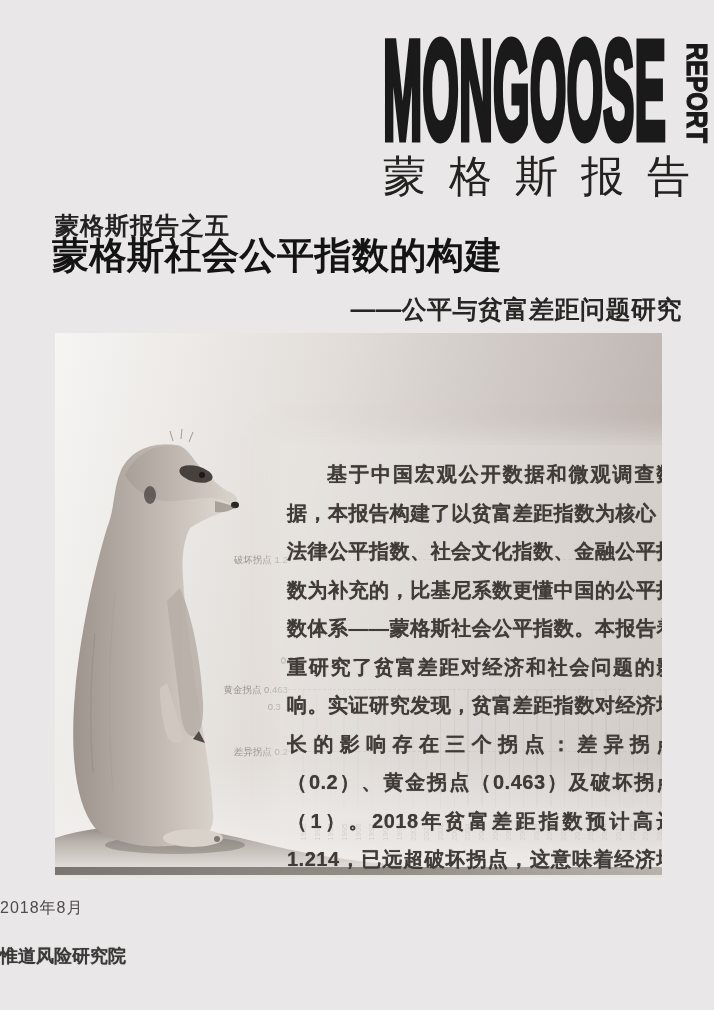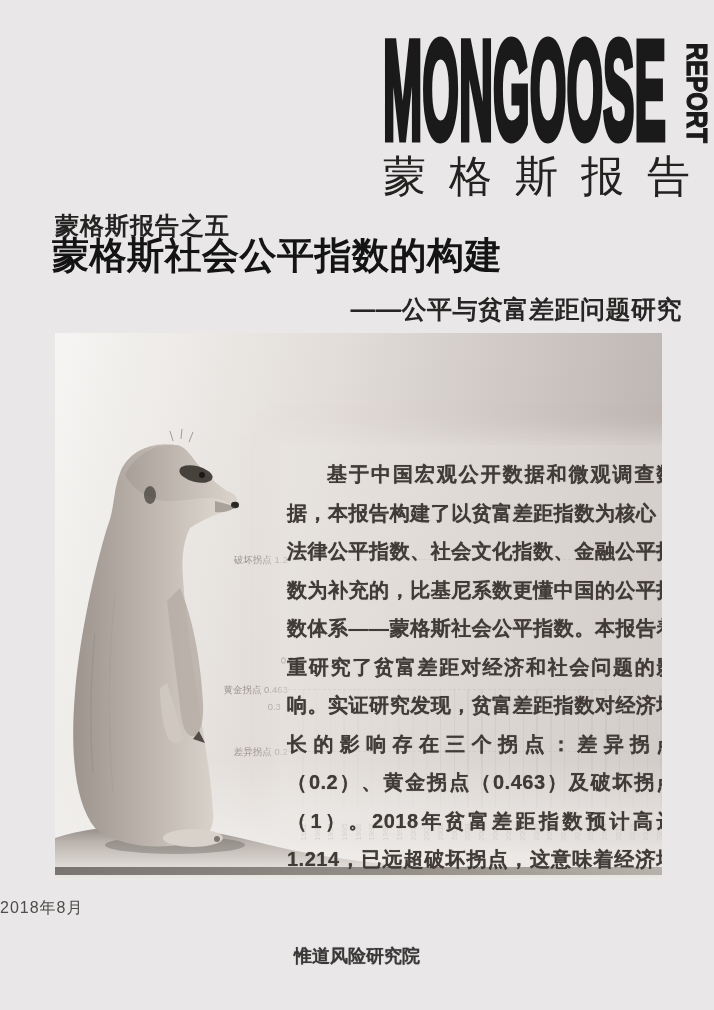--- a/index.html
+++ b/index.html
@@ -72,21 +72,21 @@
   .abstract{
     left:232px;top:122px;width:390px;z-index:3;
     font-size:20px;font-weight:600;line-height:38.5px;
     color:#403b37;text-align:justify;text-indent:2em;
     letter-spacing:0.5px;
     text-shadow:0 0 0.7px rgba(64,59,55,.75);
   }
 
   
   .pub-date{left:0;right:0;top:898px;text-align:left;font-size:16px;color:#4f4c4a;letter-spacing:1px;}
-  .orgs{left:0;right:0;top:944px;display:flex;justify-content:center;gap:38px;
+  .orgs{left:0;right:0;top:944px;display:flex;justify-content:space-between;gap:38px;
         font-size:18px;font-weight:700;color:#3a3837;
         text-shadow:0 0 1px rgba(58,56,55,.55);}
 </style>
 </head>
 <body>
 
 <svg class="abs logo-svg" viewBox="0 0 330 112">
   <text x="0" y="73" transform="scale(1,1.41)" font-family="Liberation Sans, DejaVu Sans, sans-serif" font-weight="bold" font-size="100" textLength="283" lengthAdjust="spacingAndGlyphs" fill="#1a1a1a" stroke="#1a1a1a" stroke-width="5" paint-order="stroke">MONGOOSE</text>
   <text transform="translate(304,7) rotate(90)" x="0" y="0" font-family="Liberation Sans, DejaVu Sans, sans-serif" font-weight="bold" font-size="30" textLength="100" lengthAdjust="spacingAndGlyphs" fill="#1a1a1a" stroke="#1a1a1a" stroke-width="1.2" paint-order="stroke">REPORT</text>
 </svg>

